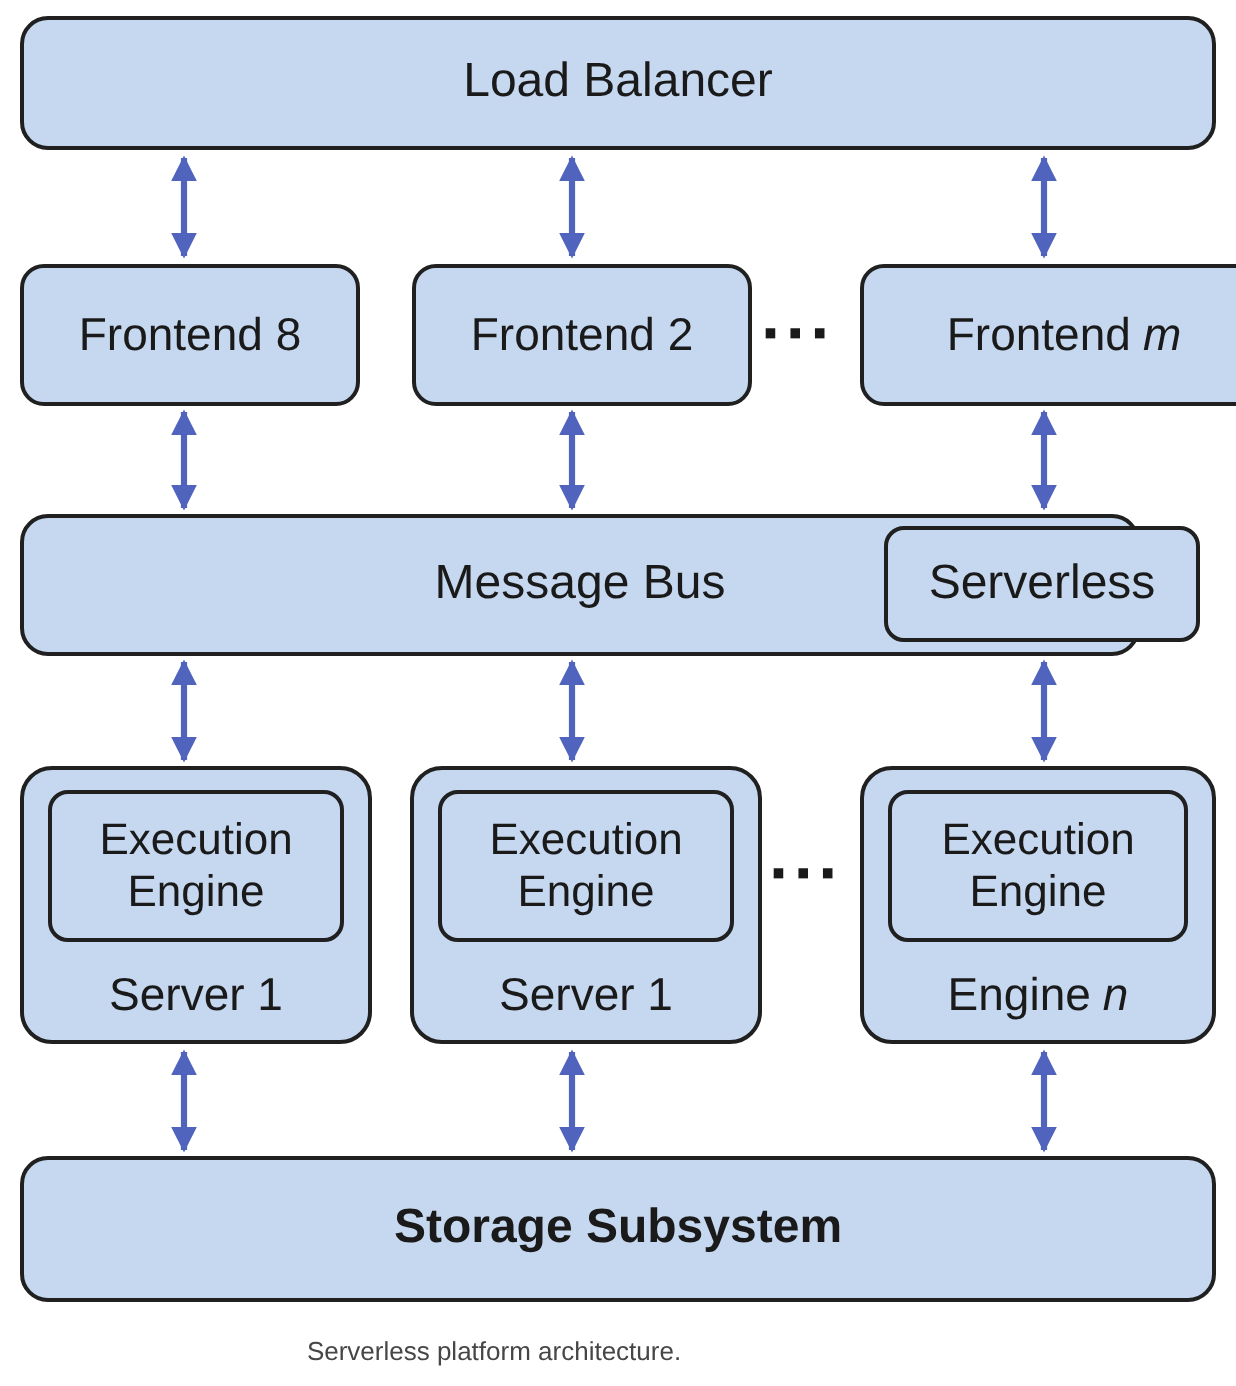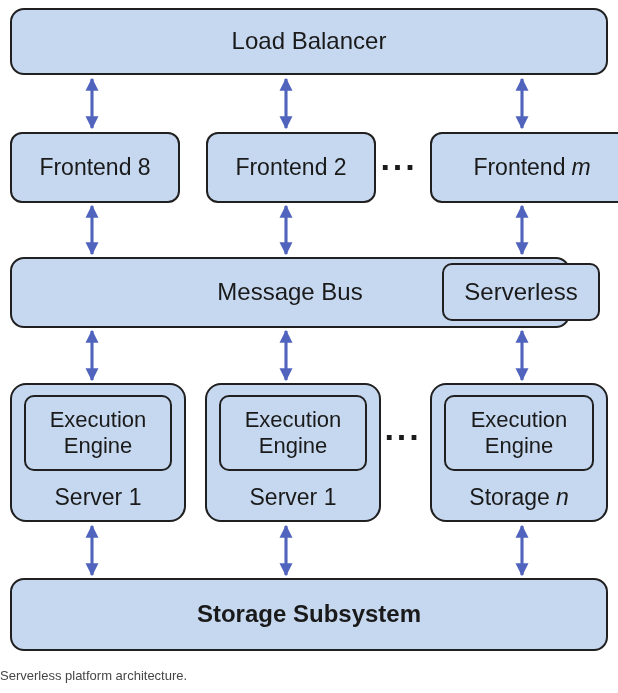--- a/index.html
+++ b/index.html
@@ -78,21 +78,21 @@
   .dots{
     position:absolute;
     width:42px; text-align:center;
     font-size:34px; font-weight:bold; letter-spacing:1px;
     line-height:40px; color:var(--label-color,#1a1a1a);
   }
   .dots-fe{ left:378px; top:147px; }
   .dots-sv{ left:382px; top:417px; }
   .caption{
     position:absolute; left:0; top:668px; width:494px;
-    text-align:left; font-size:13px;
+    text-align:center; font-size:13px;
     color:var(--caption-color,#464646);
   }
 </style>
 </head>
 <body>
 
 <div class="stage">
 
   <svg class="arrow-layer" width="618" height="693" viewBox="0 0 618 693" xmlns="http://www.w3.org/2000/svg">
     <defs>
@@ -157,21 +157,21 @@
   </div>
 
   <div class="dots dots-sv">···</div>
 
   <div class="box server svn">
     <div class="box engine">
       <span class="lbl">Execution Engine</span>
     </div>
     <div class="server-label">
       <span class="split">
-          <span>Storage</span>
+          <span>Engine</span>
           <span class="var">n</span>
         </span>
     </div>
   </div>
 
   <div class="box storage big">
     <span class="lbl">Storage Subsystem</span>
   </div>
 
   <div class="caption">Serverless platform architecture.</div>

